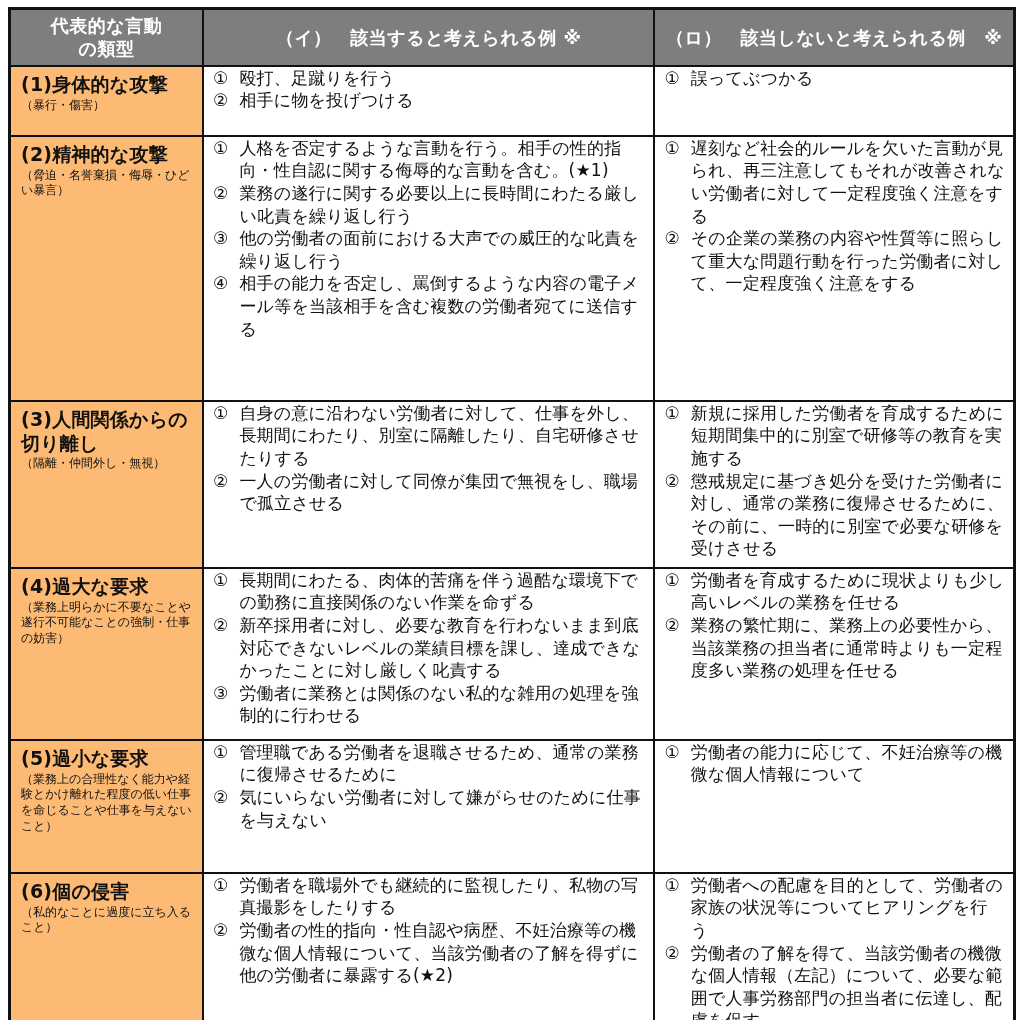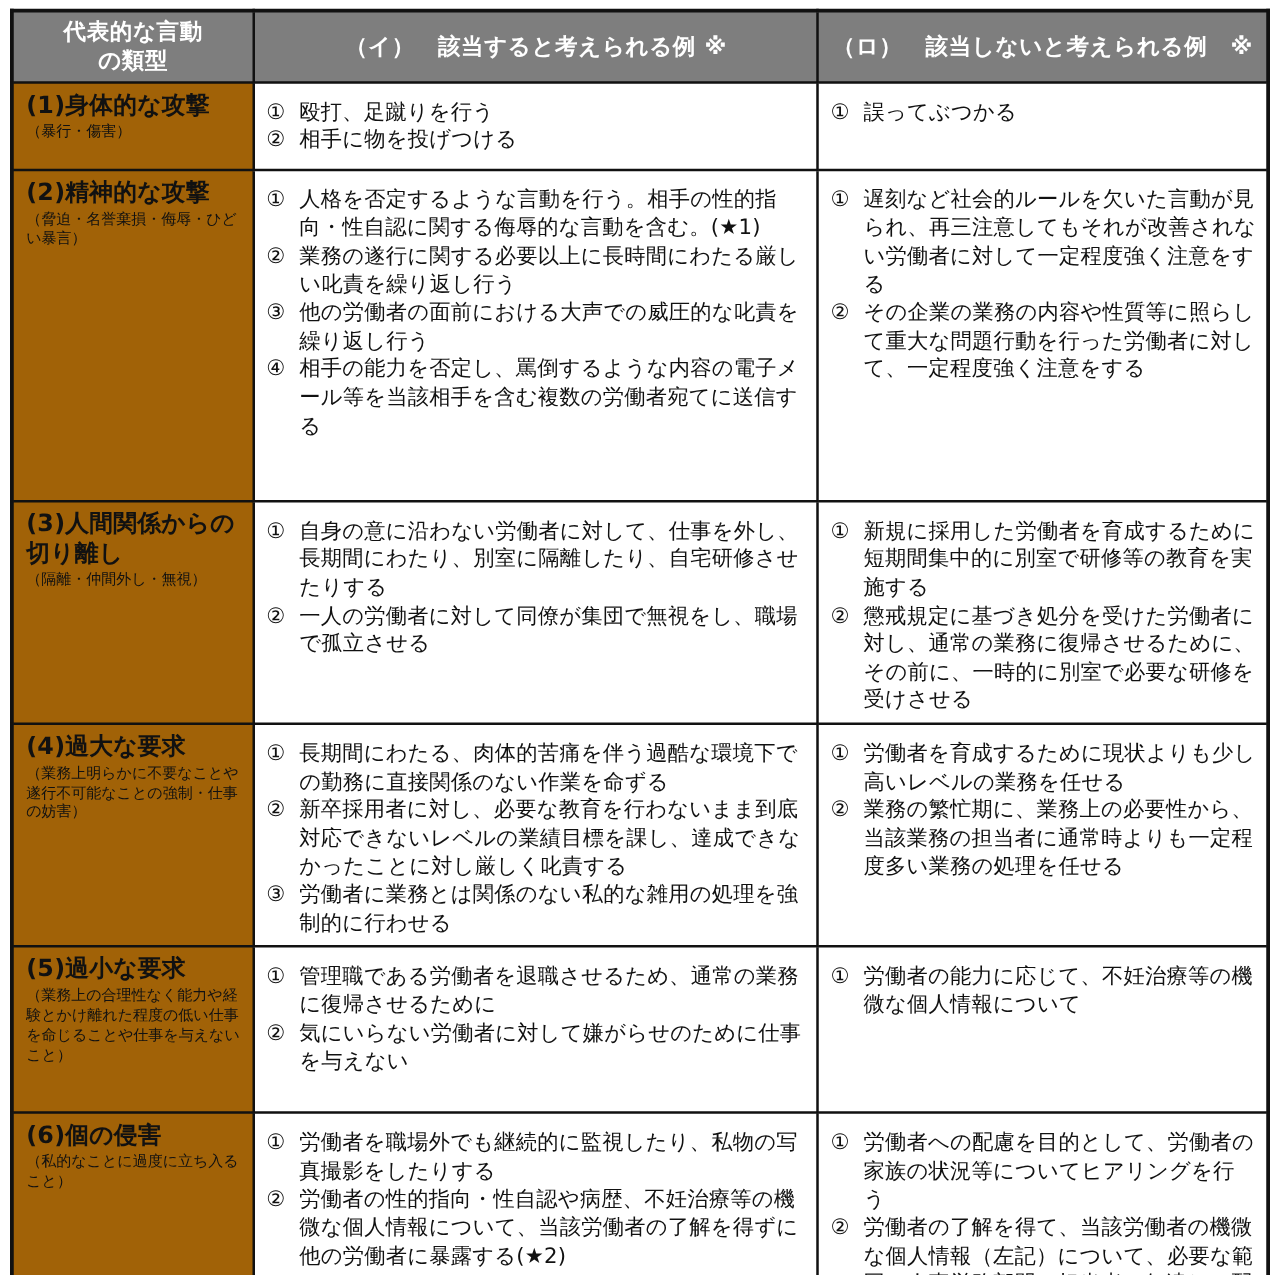--- a/index.html
+++ b/index.html
@@ -39,35 +39,35 @@
     line-height: 1.3;
     text-align: center;
     vertical-align: middle;
     height: 57px;
     padding: 4px 6px;
     white-space: pre-line;
     letter-spacing: 0.5px;
   }
   td.type-cell {
     padding: 6px 8px 6px 10px;
-    background: #a16207;
+    background: #fdba74;
   }
   .type-title {
     font-weight: bold;
     font-size: 19px;
     line-height: 1.25;
     letter-spacing: 0.2px;
   }
   .type-note {
     font-size: 12px;
     line-height: 1.32;
     margin-top: 1px;
   }
   td.example-cell {
-    padding: 12px 8px 6px 9px;
+    padding: 0 8px 6px 9px;
     background: #ffffff;
   }
   .example-item {
     font-size: 17px;
     line-height: 1.33;
     padding-left: 1.55em;
     text-indent: -1.55em;
     letter-spacing: 0.2px;
   }
   .example-item .num {

